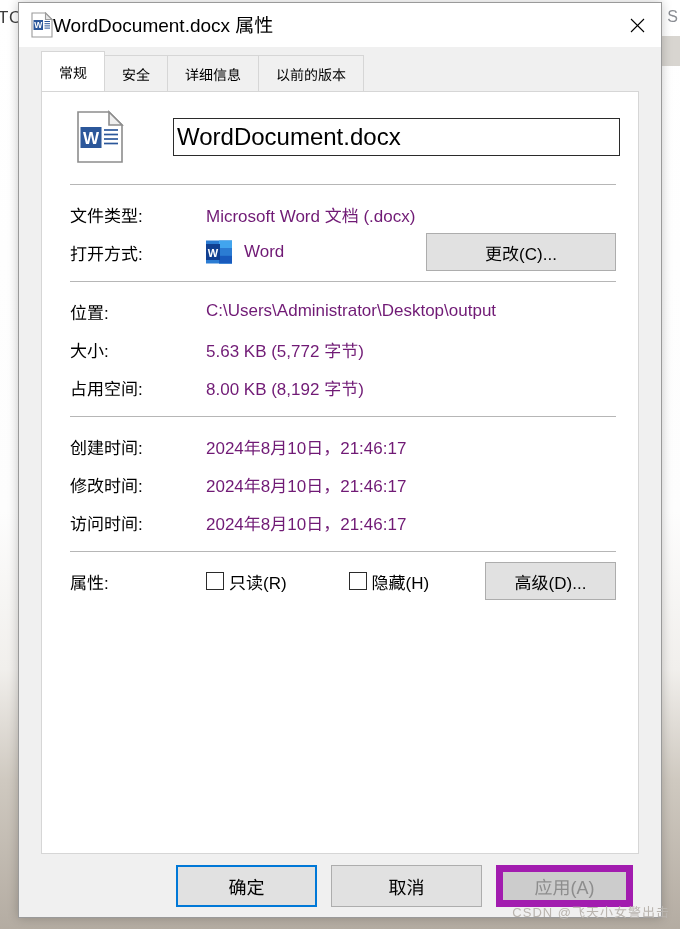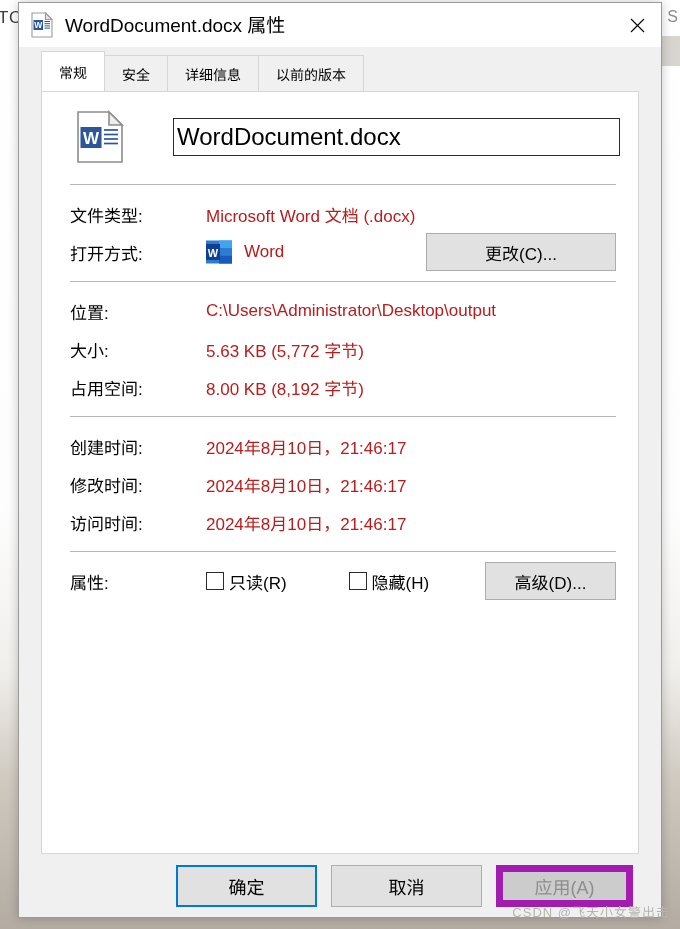--- a/index.html
+++ b/index.html
@@ -71,21 +71,20 @@
     flex: none;
     position: relative;
   }
   #title-icon {
     margin-left: 12px;
     width: 22px;
     height: 26px;
     flex: none;
   }
   #title-text {
-    margin-left: 12px;
     font-size: 19px;
     color: #000000;
     white-space: nowrap;
     line-height: 1;
   }
   #close-button {
     position: absolute;
     right: 0;
     top: 0;
     width: 47px;
@@ -183,21 +182,21 @@
   }
   .info-label {
     width: 136px;
     flex: none;
     font-size: 17px;
     color: #000000;
     white-space: nowrap;
   }
   .info-value {
     font-size: 17px;
-    color: #b91c1c;
+    color: #701a75;
     white-space: nowrap;
     display: flex;
     align-items: center;
   }
   .info-row.with-button { justify-content: flex-start; position: relative; }
 
   #word-app-icon {
     width: 26px;
     height: 26px;
     flex: none;

